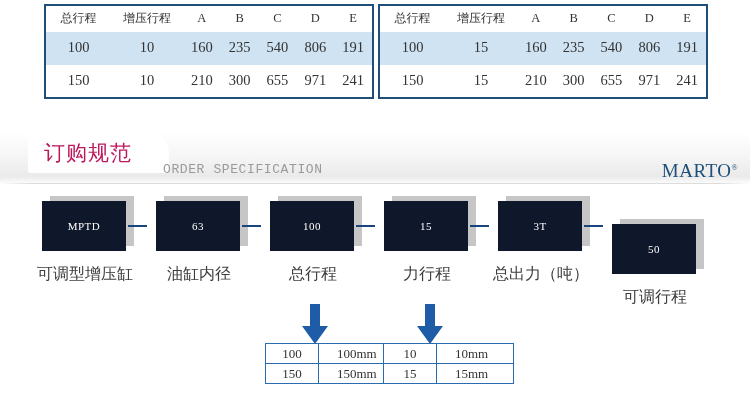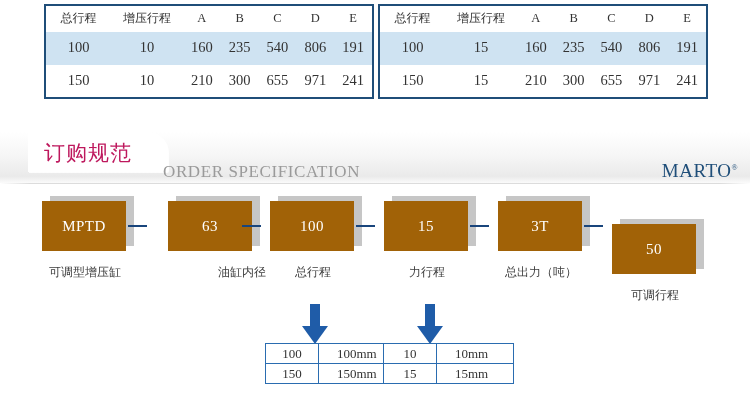--- a/index.html
+++ b/index.html
@@ -82,22 +82,22 @@
     left: 44px; top: 139px;
     font-family: "DejaVu Sans", sans-serif;
     font-size: 21px;
     color: #be185d;
     letter-spacing: 1px;
     white-space: nowrap;
   }
   .header-subtitle {
     position: absolute;
     left: 163px; top: 162px;
-    font-family: Liberation Serif, serif;
-    font-size: 17px;
+    font-family: Liberation Mono, monospace;
+    font-size: 13px;
     letter-spacing: 0.6px;
     color: #9a9a9a;
     white-space: nowrap;
   }
   .brand-logo {
     position: absolute;
     right: 12px; top: 160px;
     font-family: "Liberation Serif", serif;
     font-weight: normal;
     font-size: 19px;
@@ -135,44 +135,44 @@
   .box-shadow-plate {
     position: absolute;
     left: 8px; top: 0;
     width: 84px; height: 50px;
     background: #c6c6c6;
   }
   .box {
     position: absolute;
     left: 0; top: 5px;
     width: 84px; height: 50px;
-    background: #a16207;
+    background: #0f172a;
     color: #ffffff;
     display: flex;
     align-items: center;
     justify-content: center;
     font-family: "Liberation Serif", serif;
-    font-size: 15px;
+    font-size: 11px;
     letter-spacing: 0.5px;
     box-sizing: border-box;
   }
   .connector {
     position: absolute;
     top: 29px;
     width: 19px;
     height: 2px;
     background: #19457c;
   }
   .chain-label {
     position: absolute;
     top: 68px;
     width: 110px;
     text-align: center;
     font-family: "DejaVu Sans", sans-serif;
-    font-size: 12px;
+    font-size: 16px;
     color: #3d3d3d;
     white-space: nowrap;
   }
 
   
   .arrow {
     position: absolute;
     width: 26px;
     height: 40px;
   }
@@ -319,26 +319,26 @@
 
   <div class="chain-item" style="left:42px;">
     <div class="box-holder">
       <div class="box-shadow-plate"></div>
       <div class="box">MPTD</div>
     </div>
     <div class="chain-label" style="left:-12px;">可调型增压缸</div>
   </div>
   <div class="connector" style="left:128px;"></div>
 
-  <div class="chain-item" style="left:168px;">
+  <div class="chain-item" style="left:156px;">
     <div class="box-holder">
       <div class="box-shadow-plate"></div>
       <div class="box">63</div>
     </div>
-    <div class="chain-label" style="left:-12px;text-align:right;">油缸内径</div>
+    <div class="chain-label" style="left:-12px;">油缸内径</div>
   </div>
   <div class="connector" style="left:242px;"></div>
 
   <div class="chain-item" style="left:270px;">
     <div class="box-holder">
       <div class="box-shadow-plate"></div>
       <div class="box">100</div>
     </div>
     <div class="chain-label" style="left:-12px;">总行程</div>
   </div>

